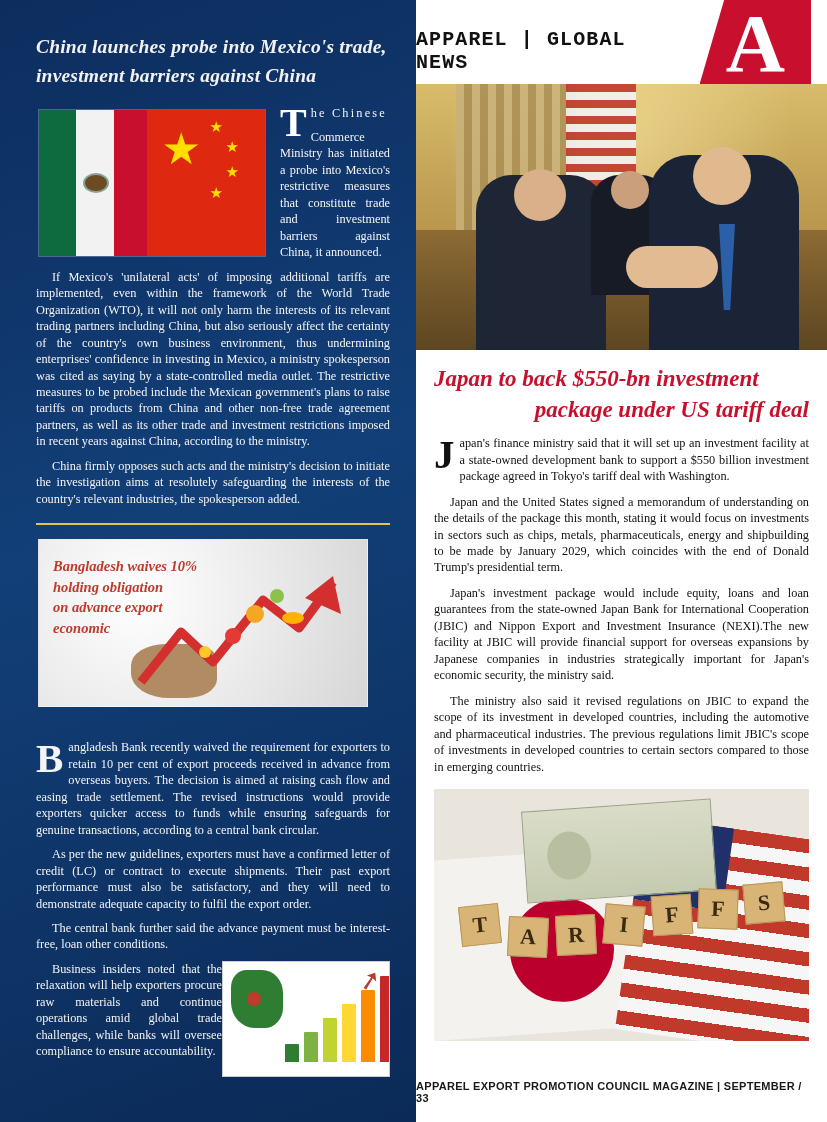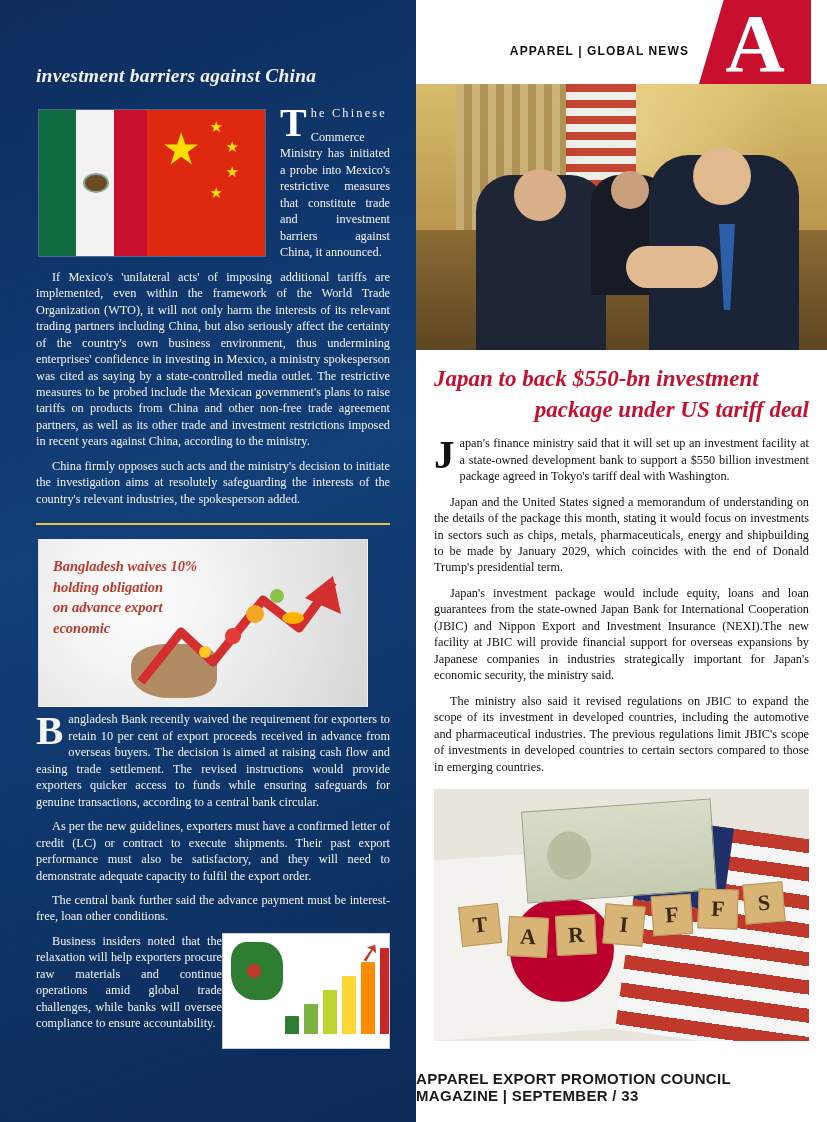--- a/index.html
+++ b/index.html
@@ -84,21 +84,21 @@
     clear: both;
     height: 2px;
     background: #e8c34a;
     margin: 16px 0 14px 0;
   }
 
   
   .bd-graphic {
     position: relative;
     width: 330px; height: 168px;
-    margin: 0 0 4px 2px;
+    margin: 0 0 32px 2px;
     background: radial-gradient(circle at 30% 35%, #ffffff 0%, #e9e9e9 55%, #d6d6d6 100%);
     border: 1px solid rgba(255,255,255,.2);
     overflow: hidden;
   }
   .bd-title {
     position: absolute; left: 14px; top: 16px;
     width: 150px;
     font-style: italic; font-weight: bold;
     font-size: 14.5px; line-height: 1.42;
     color: #c0392b;
@@ -158,23 +158,23 @@
     background: #ffffff;
     padding: 0;
   }
   .masthead {
     height: 84px;
     position: relative;
     display: flex; align-items: center; justify-content: flex-end;
     padding: 0 16px 0 0;
   }
   .masthead-label {
-    font-family: Liberation Sans, sans-serif;
-    font-weight: bold;
-    font-size: 12px;
+    font-family: Liberation Mono, monospace;
+    font-weight: bold;
+    font-size: 20px;
     letter-spacing: 1.1px;
     color: #111;
     margin-right: 10px;
     margin-top: 18px;
   }
   .a-mark {
     width: 112px; height: 84px;
     background: #c8102e;
     position: relative;
     overflow: hidden;
@@ -305,35 +305,35 @@
   .tile {
     position:absolute; width:40px; height:40px; background:#d8b477;
     border:1px solid #b9965c; color:#3b2a12; font-weight:bold;
     font-size:22px; display:flex; align-items:center; justify-content:center;
     font-family:"Liberation Serif", serif;
   }
 
   .footer {
     position: absolute; right: 18px; bottom: 18px;
     font-family: "Liberation Sans", sans-serif;
-    font-size: 15px;
+    font-size: 11px;
     font-weight: bold;
     letter-spacing: .3px;
     color: #1a1a1a;
   }
 </style>
 </head>
 <body>
 
 <div class="page">
 
   <div class="left-col">
 
     <div class="left-headline">
-      <br>
+      <span>China launches probe into Mexico's trade,</span><br>
       <span>investment barriers against China</span>
     </div>
 
     <div class="flag-box">
       <div class="flag-mex"></div>
       <div class="flag-chn">
         <span class="star big">★</span>
         <span class="star s1">★</span>
         <span class="star s2">★</span>
         <span class="star s3">★</span>

